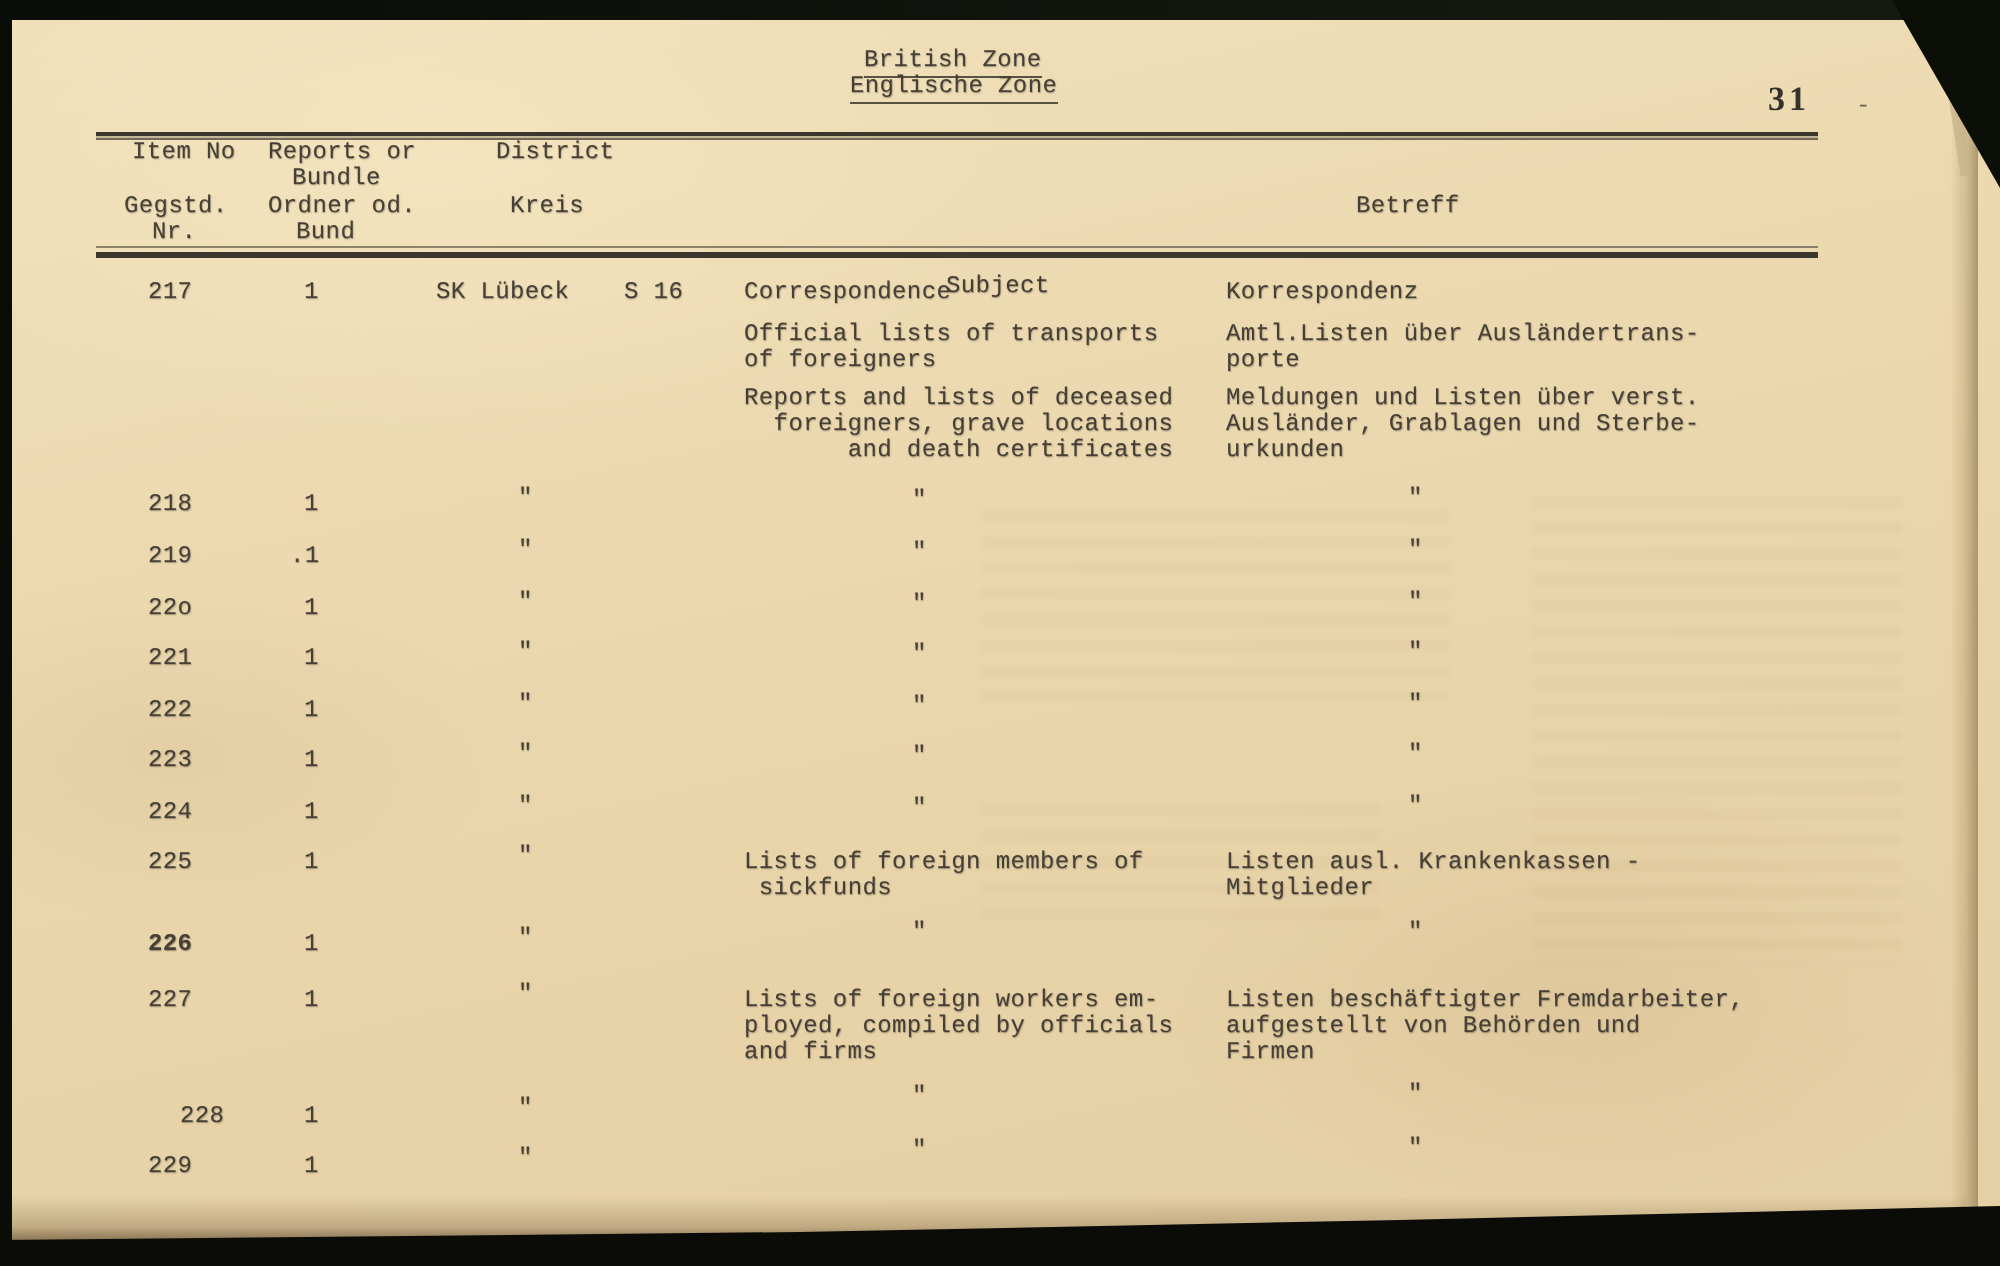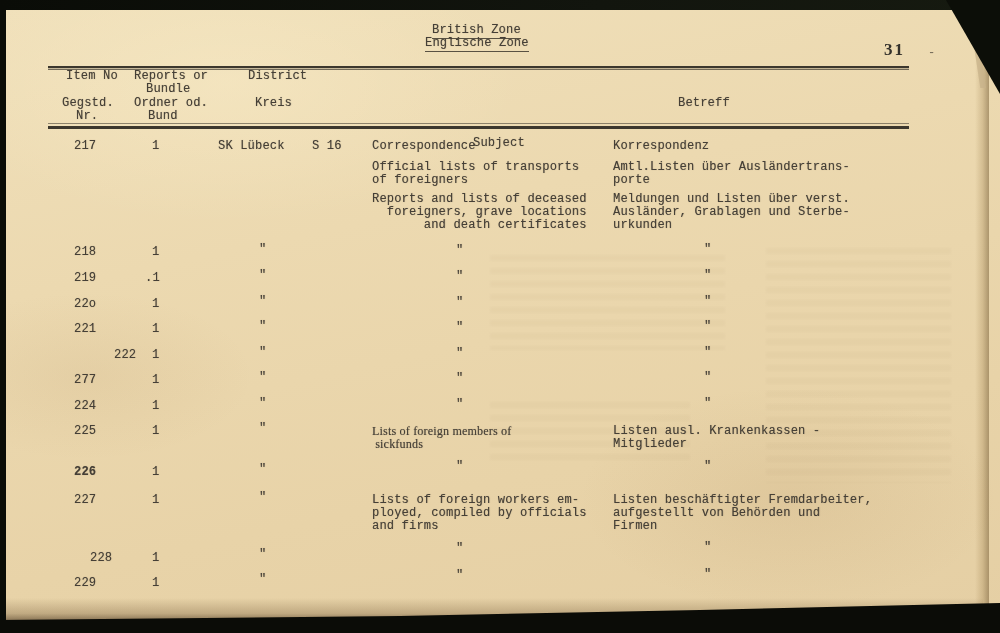--- a/index.html
+++ b/index.html
@@ -120,48 +120,48 @@
 
     <div>
       <span class="tw" style="left:68px;top:313px;">221</span>
       <span class="tw" style="left:146px;top:313px;">1</span>
       <span class="tw" style="left:253px;top:310px;">"</span>
       <span class="tw" style="left:450px;top:311px;">"</span>
       <span class="tw" style="left:698px;top:310px;">"</span>
     </div>
 
     <div>
-      <span class="tw" style="left:68px;top:339px;margin-left:40px;">222</span>
+      <span class="tw" style="left:68px;top:339px;">222</span>
       <span class="tw" style="left:146px;top:339px;">1</span>
       <span class="tw" style="left:253px;top:336px;">"</span>
       <span class="tw" style="left:450px;top:337px;">"</span>
       <span class="tw" style="left:698px;top:336px;">"</span>
     </div>
 
     <div>
-      <span class="tw" style="left:68px;top:364px;">277</span>
+      <span class="tw" style="left:68px;top:364px;">223</span>
       <span class="tw" style="left:146px;top:364px;">1</span>
       <span class="tw" style="left:253px;top:361px;">"</span>
       <span class="tw" style="left:450px;top:362px;">"</span>
       <span class="tw" style="left:698px;top:361px;">"</span>
     </div>
 
     <div>
       <span class="tw" style="left:68px;top:390px;">224</span>
       <span class="tw" style="left:146px;top:390px;">1</span>
       <span class="tw" style="left:253px;top:387px;">"</span>
       <span class="tw" style="left:450px;top:388px;">"</span>
       <span class="tw" style="left:698px;top:387px;">"</span>
     </div>
 
     <div>
       <span class="tw" style="left:68px;top:415px;">225</span>
       <span class="tw" style="left:146px;top:415px;">1</span>
       <span class="tw" style="left:253px;top:412px;">"</span>
-      <span class="tw" style="left:366px;top:415px;font-family:Liberation Serif, serif;">Lists of foreign members of
+      <span class="tw" style="left:366px;top:415px;">Lists of foreign members of
  sickfunds</span>
       <span class="tw" style="left:607px;top:415px;">Listen ausl. Krankenkassen -
 Mitglieder</span>
     </div>
 
     <div>
       <span class="tw" style="left:68px;top:456px;font-weight:bold;">226</span>
       <span class="tw" style="left:146px;top:456px;">1</span>
       <span class="tw" style="left:253px;top:453px;">"</span>
       <span class="tw" style="left:450px;top:450px;">"</span>

